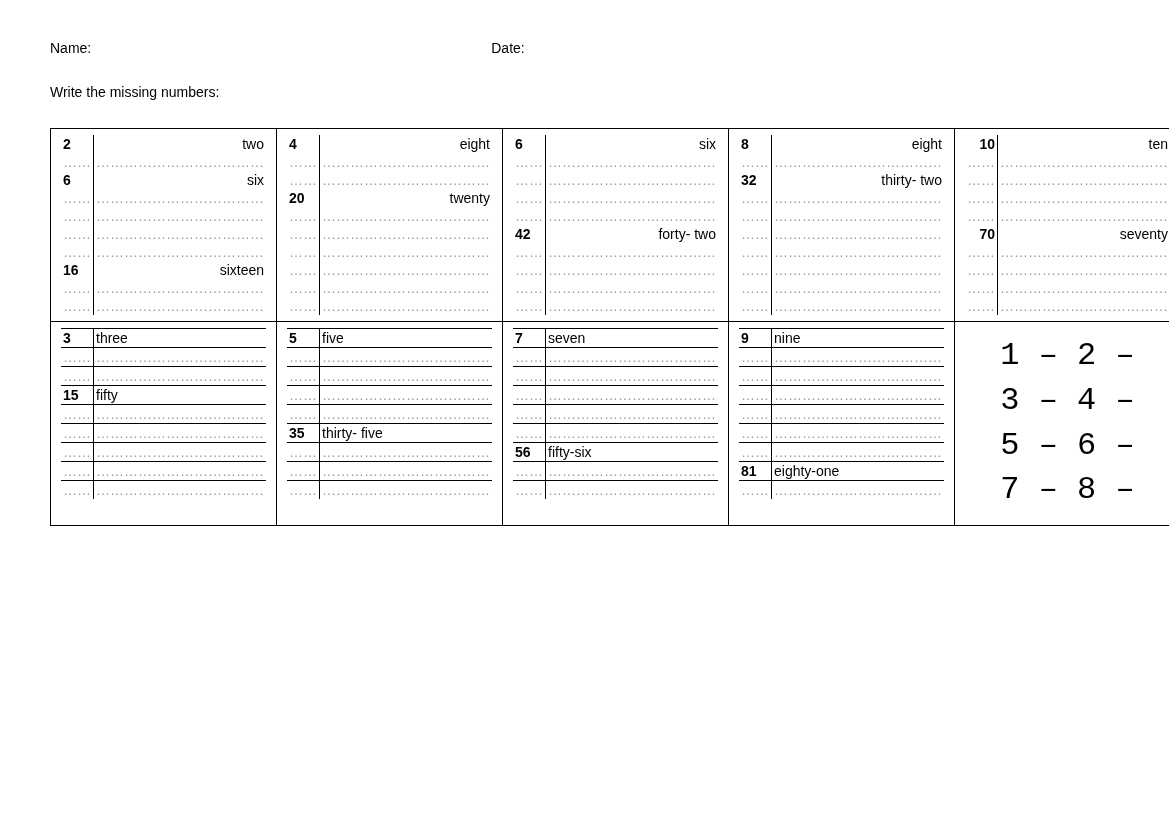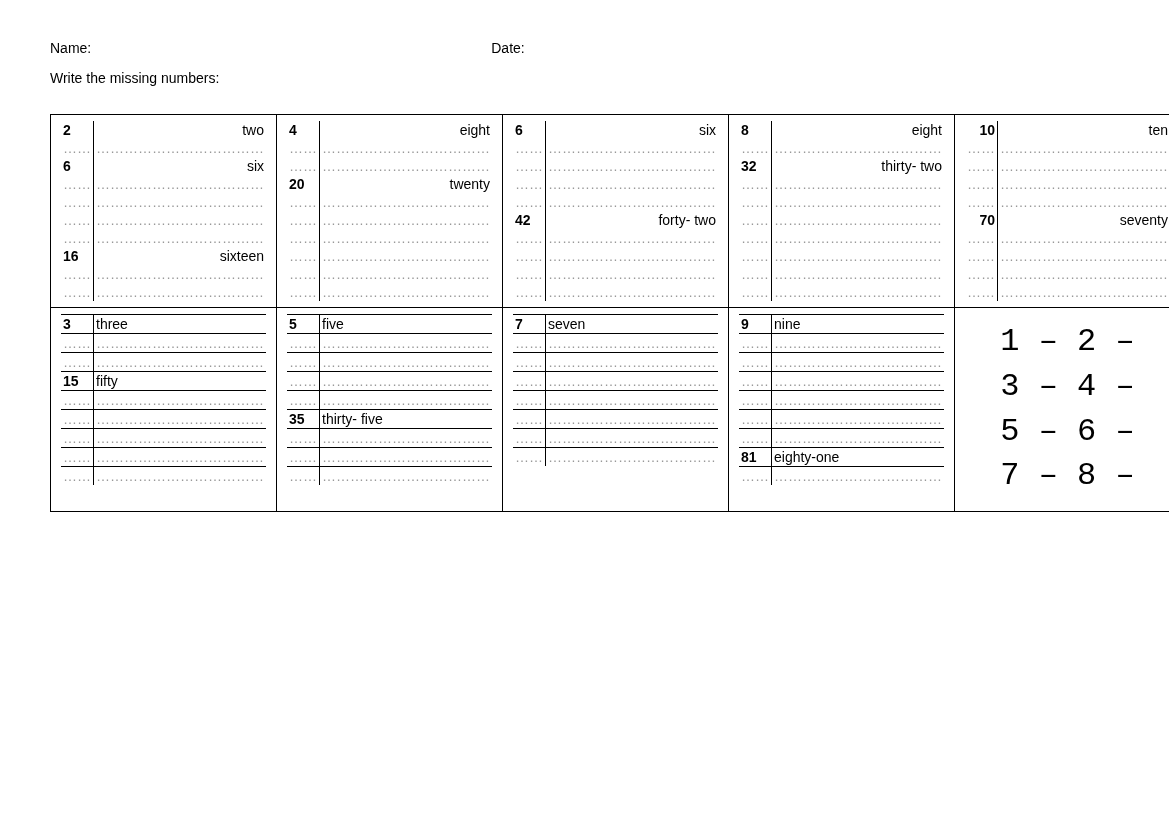--- a/index.html
+++ b/index.html
@@ -9,21 +9,21 @@
       font-size: 14px;
       color: #000;
       width: 1169px;
       min-height: 821px;
       padding: 40px 50px;
     }
     .header-row {
       display: flex;
       justify-content: flex-start;
       gap: 400px;
-      margin-bottom: 14px;
+      margin-bottom: 28px;
     }
     .header-field {
       font-size: 14px;
     }
     .instruction {
       font-size: 14px;
       margin-bottom: 28px;
       font-weight: normal;
     }
     .main-table {
@@ -457,20 +457,24 @@
                 </tr>
           <tr>
                   <td class="dots">……</td>
                   <td class="dots">………………………………</td>
                 </tr>
           <tr>
                   <td class="dots">……</td>
                   <td class="dots">………………………………</td>
                 </tr>
           <tr>
+                  <td><strong>56</strong></td>
+                  <td>fifty-six</td>
+                </tr>
+          <tr>
                   <td class="dots">……</td>
                   <td class="dots">………………………………</td>
                 </tr>
           <tr>
                   <td class="dots">……</td>
                   <td class="dots">………………………………</td>
                 </tr>
         </tbody>
             </table>
       </div>

